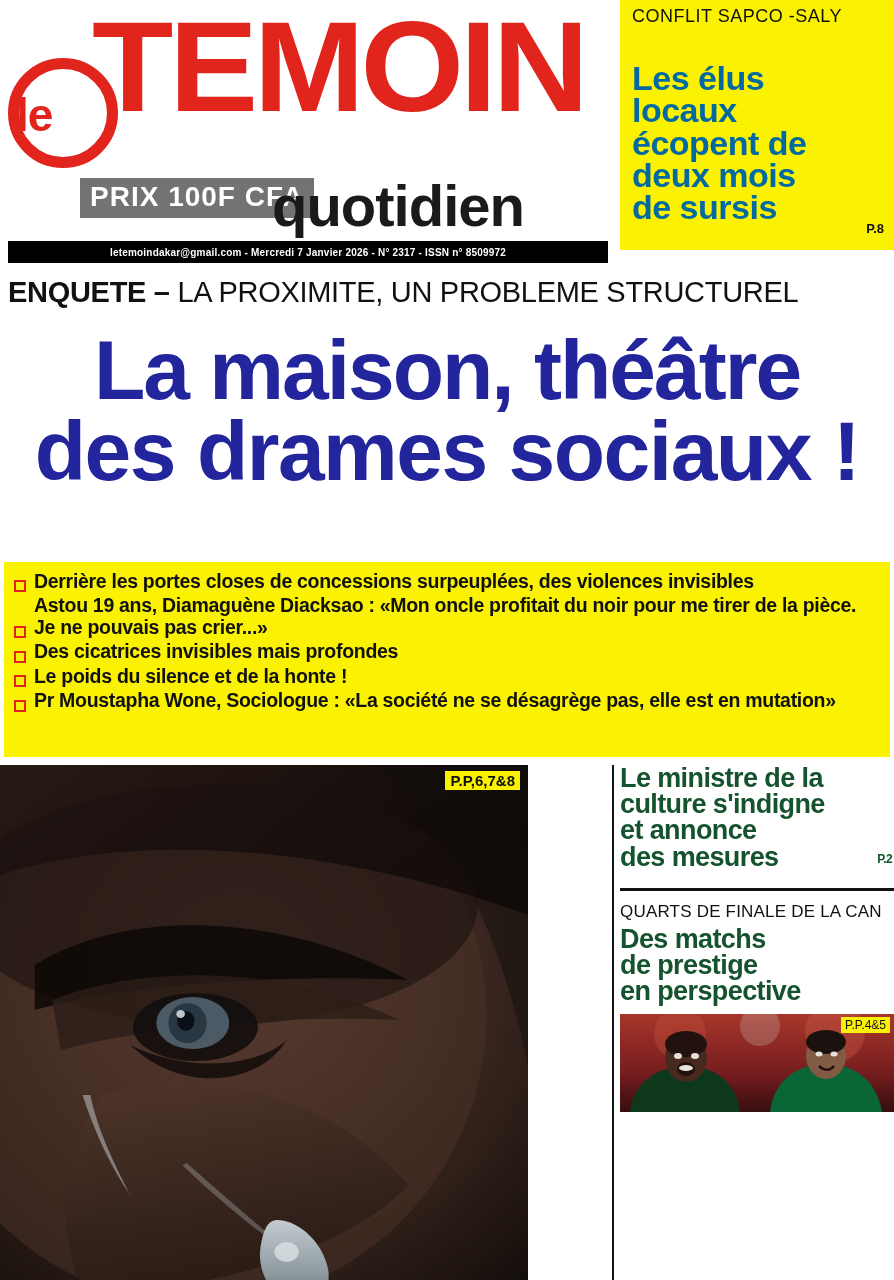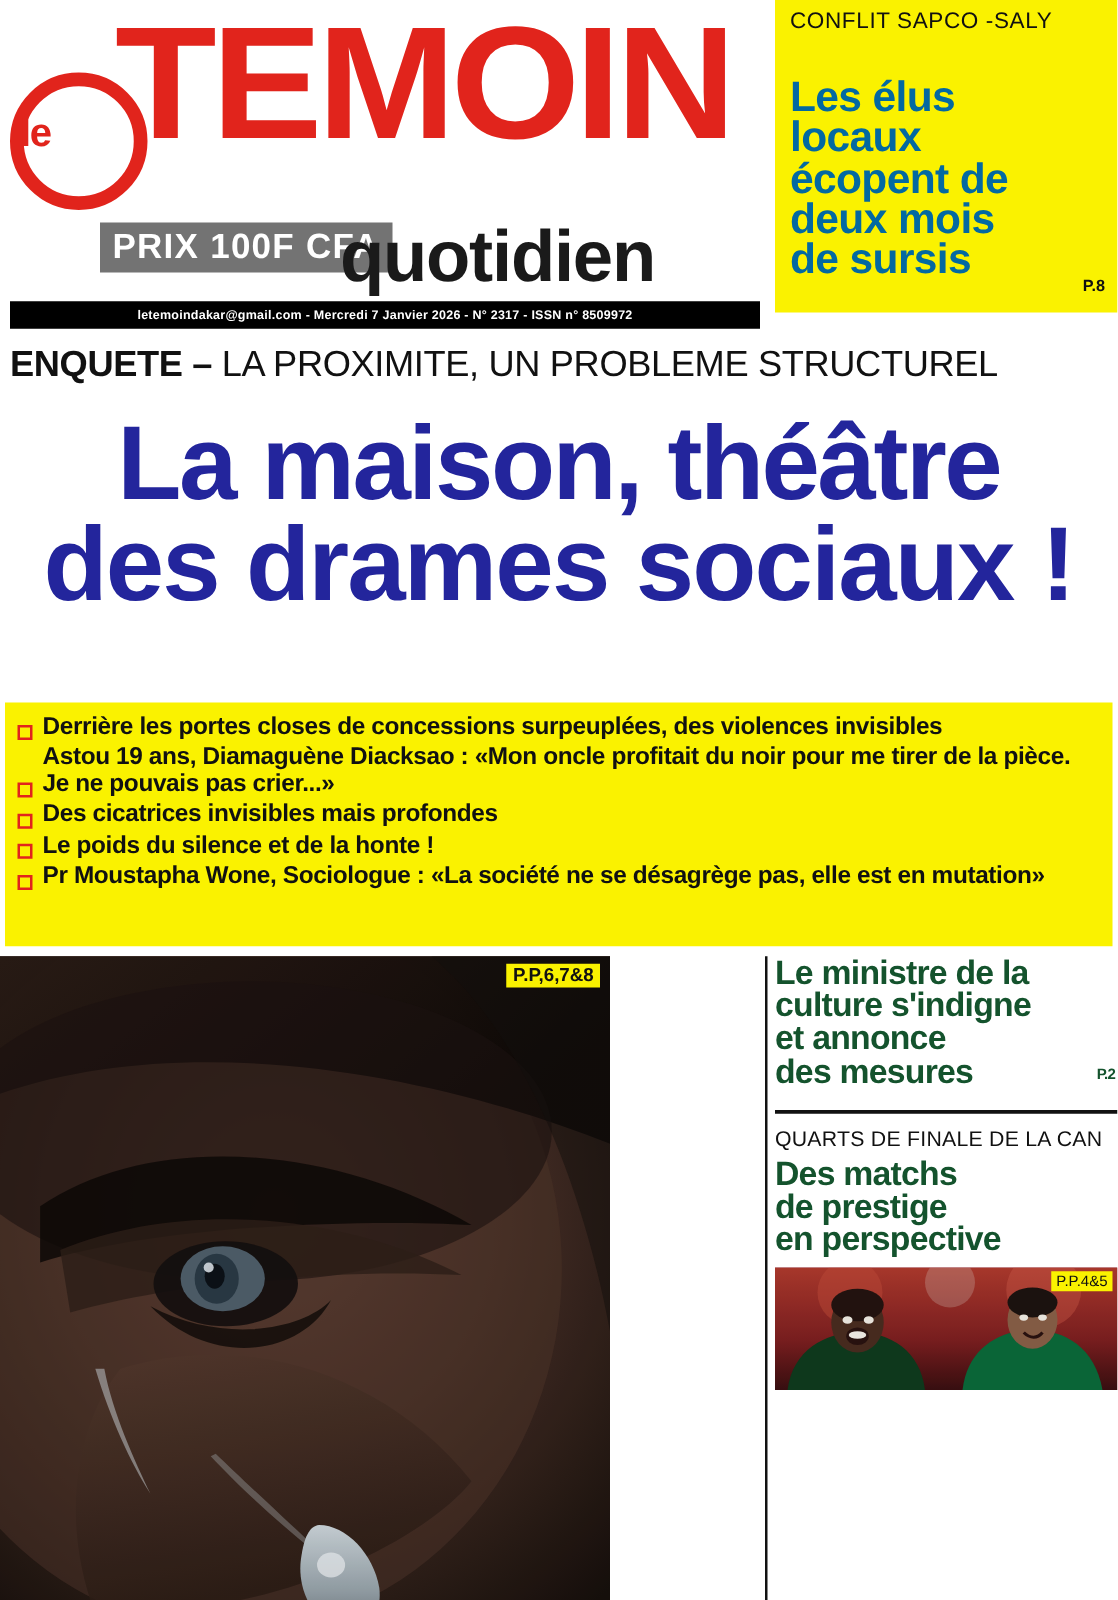--- a/index.html
+++ b/index.html
@@ -21,21 +21,21 @@
   .masthead {
     position: absolute;
     left: 0; top: 0;
     width: 615px;
     height: 248px;
     background: #fff;
   }
   .logo-le {
     position: absolute;
     left: 16px; top: 88px;
-    font-size: 32px;
+    font-size: 46px;
     font-weight: bold;
     color: #e1241c;
     font-family: "Liberation Sans", sans-serif;
     letter-spacing: -1px;
     z-index: 3;
   }
   .logo-circle {
     position: absolute;
     left: 8px; top: 58px;
     width: 110px; height: 110px;
@@ -177,21 +177,21 @@
     width: 12px; height: 12px;
     border: 2.5px solid #e1241c;
     margin: 5px 8px 0 0;
   }
   .bullet .txt { flex: 1; }
 
   
   .photo {
     position: absolute;
     left: 0; top: 765px;
-    width: 488px;
+    width: 528px;
     height: 515px;
     overflow: hidden;
     background: #20140f;
   }
   .photo svg { display: block; width: 100%; height: 100%; }
   .photo .pageref {
     position: absolute;
     right: 8px; top: 6px;
     background: #faf200;
     color: #111;

